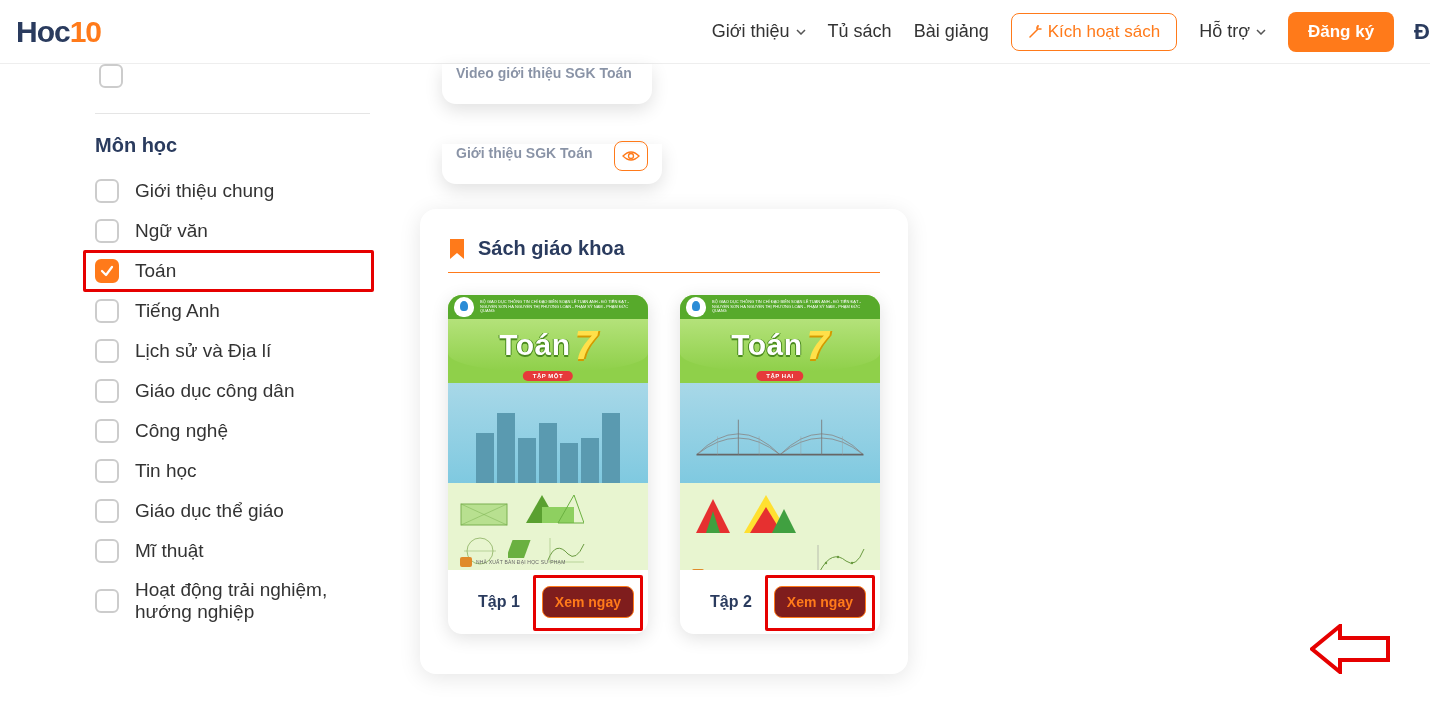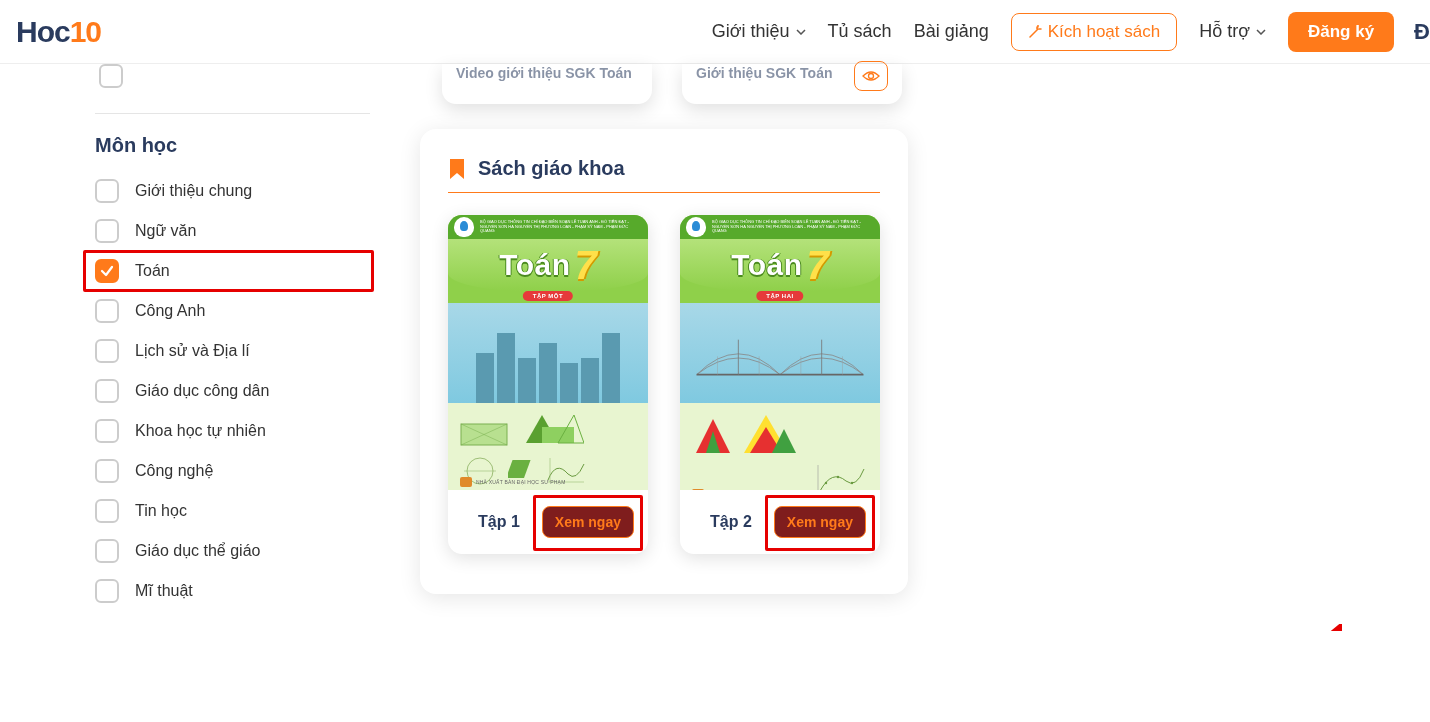--- a/index.html
+++ b/index.html
@@ -22,26 +22,26 @@
   .main { flex: 1; padding: 0 20px 30px 30px; position: relative; }
 
   
   .empty-check { margin-left: 4px; }
   .divider { border: none; border-top: 1px solid #e5e5e5; margin: 25px 0 20px 0; }
   .section-title { font-size: 20px; font-weight: 700; color: #2a3b5e; margin-bottom: 14px; }
   .check-row { display: flex; align-items: center; gap: 16px; padding: 8px 0; cursor: pointer; }
   .checkbox { width: 24px; height: 24px; border: 2px solid #ccc; border-radius: 6px; flex-shrink: 0; display: flex; align-items: center; justify-content: center; }
   .checkbox.checked { background: #ff7a1a; border-color: #ff7a1a; }
   .checkmark { width: 14px; height: 14px; }
-  .check-label { font-size: 16px; color: #333; }
+  .check-label { font-size: 19px; color: #333; }
   .hilite-red { position: relative; }
   .hilite-red::after { content: ''; position: absolute; left: -12px; right: -4px; top: -1px; bottom: -1px; border: 3px solid #e60000; border-radius: 2px; pointer-events: none; }
 
   
-  .top-cards { display: flex; gap: 30px; margin-bottom: 25px; padding-left: 22px; }
+  .top-cards { display: flex; gap: 40px; margin-bottom: 25px; padding-left: 22px; flex-direction: column; }
   .mini-card { width: 210px; height: 40px; background: #fff; border-radius: 0 0 14px 14px; box-shadow: 0 6px 18px rgba(0,0,0,0.12); display: flex; align-items: flex-start; justify-content: space-between; padding: 1px 14px 10px 14px; position: relative; }
   .mini-card-2 { width: 220px; }
   .mini-title { font-size: 14px; font-weight: 600; color: #2a3b5e; opacity: 0.55; filter: blur(0.3px); }
   .eye-btn { width: 34px; height: 30px; border: 1.5px solid #ff7a1a; border-radius: 8px; display: flex; align-items: center; justify-content: center; margin-top: -4px; cursor: pointer; }
   .eye-icon { width: 18px; height: 12px; }
 
   .panel { background: #fff; border-radius: 16px; box-shadow: 0 4px 22px rgba(0,0,0,0.10); padding: 28px 28px 40px 28px; width: 488px; position: relative; }
   .panel-head { display: flex; align-items: center; gap: 12px; margin-bottom: 12px; }
   .bm-icon { width: 18px; height: 22px; }
   .panel-title { font-size: 20px; font-weight: 700; color: #2a3b5e; }
@@ -135,49 +135,49 @@
         <div class="check-row hilite-red">
           <div class="checkbox checked">
             <svg class="checkmark" viewBox="0 0 14 14">
               <path d="M2 7 L6 11 L12 3" stroke="#fff" stroke-width="2.2" fill="none" stroke-linecap="round" stroke-linejoin="round"></path>
             </svg>
           </div>
           <span class="check-label">Toán</span>
         </div>
         <div class="check-row">
           <div class="checkbox"></div>
-          <span class="check-label">Công Anh</span>
+          <span class="check-label">Tiếng Anh</span>
         </div>
         <div class="check-row">
           <div class="checkbox"></div>
           <span class="check-label">Lịch sử và Địa lí</span>
         </div>
         <div class="check-row">
           <div class="checkbox"></div>
           <span class="check-label">Giáo dục công dân</span>
         </div>
         <div class="check-row">
           <div class="checkbox"></div>
-          <span class="check-label">Khoa học tự nhiên</span>
-        </div>
-        <div class="check-row">
-          <div class="checkbox"></div>
           <span class="check-label">Công nghệ</span>
         </div>
         <div class="check-row">
           <div class="checkbox"></div>
           <span class="check-label">Tin học</span>
         </div>
         <div class="check-row">
           <div class="checkbox"></div>
           <span class="check-label">Giáo dục thể giáo</span>
         </div>
         <div class="check-row">
           <div class="checkbox"></div>
           <span class="check-label">Mĩ thuật</span>
+        </div>
+        <div class="check-row">
+          <div class="checkbox"></div>
+          <span class="check-label">Hoạt động trải nghiệm, hướng nghiệp</span>
         </div>
       </div>
   </div>
 
   <div class="main">
 
     <div class="top-cards">
       <div class="mini-card">
         <span class="mini-title">Video giới thiệu SGK Toán</span>
       </div>

